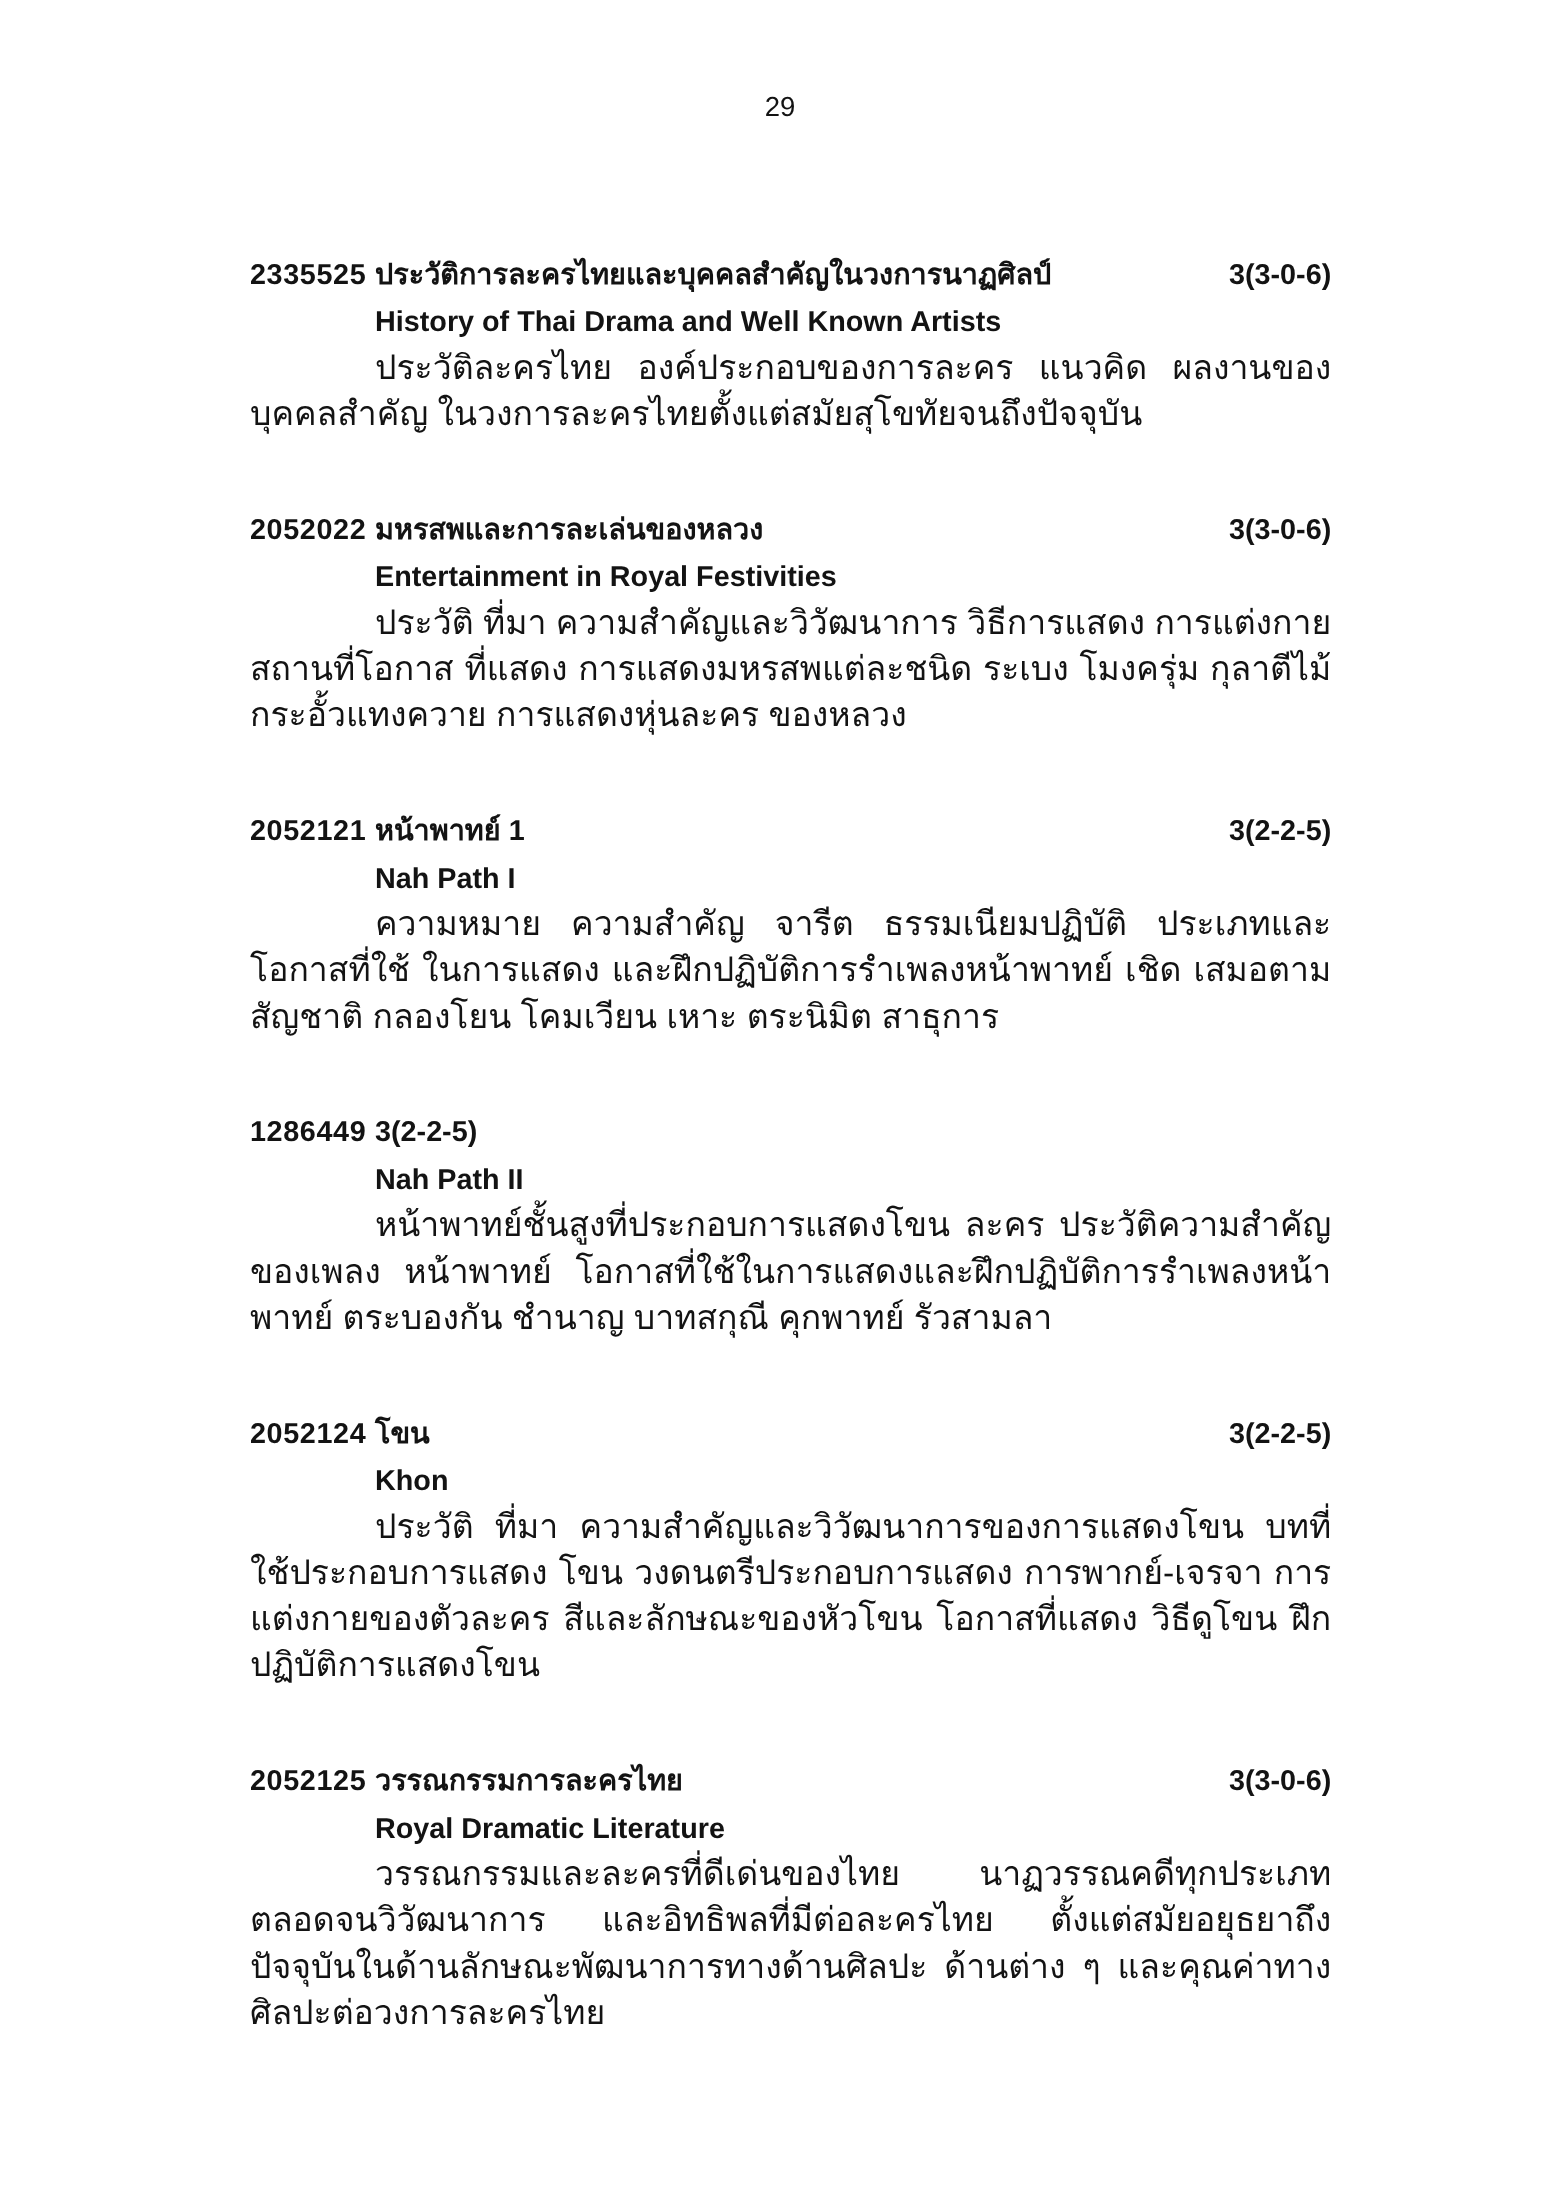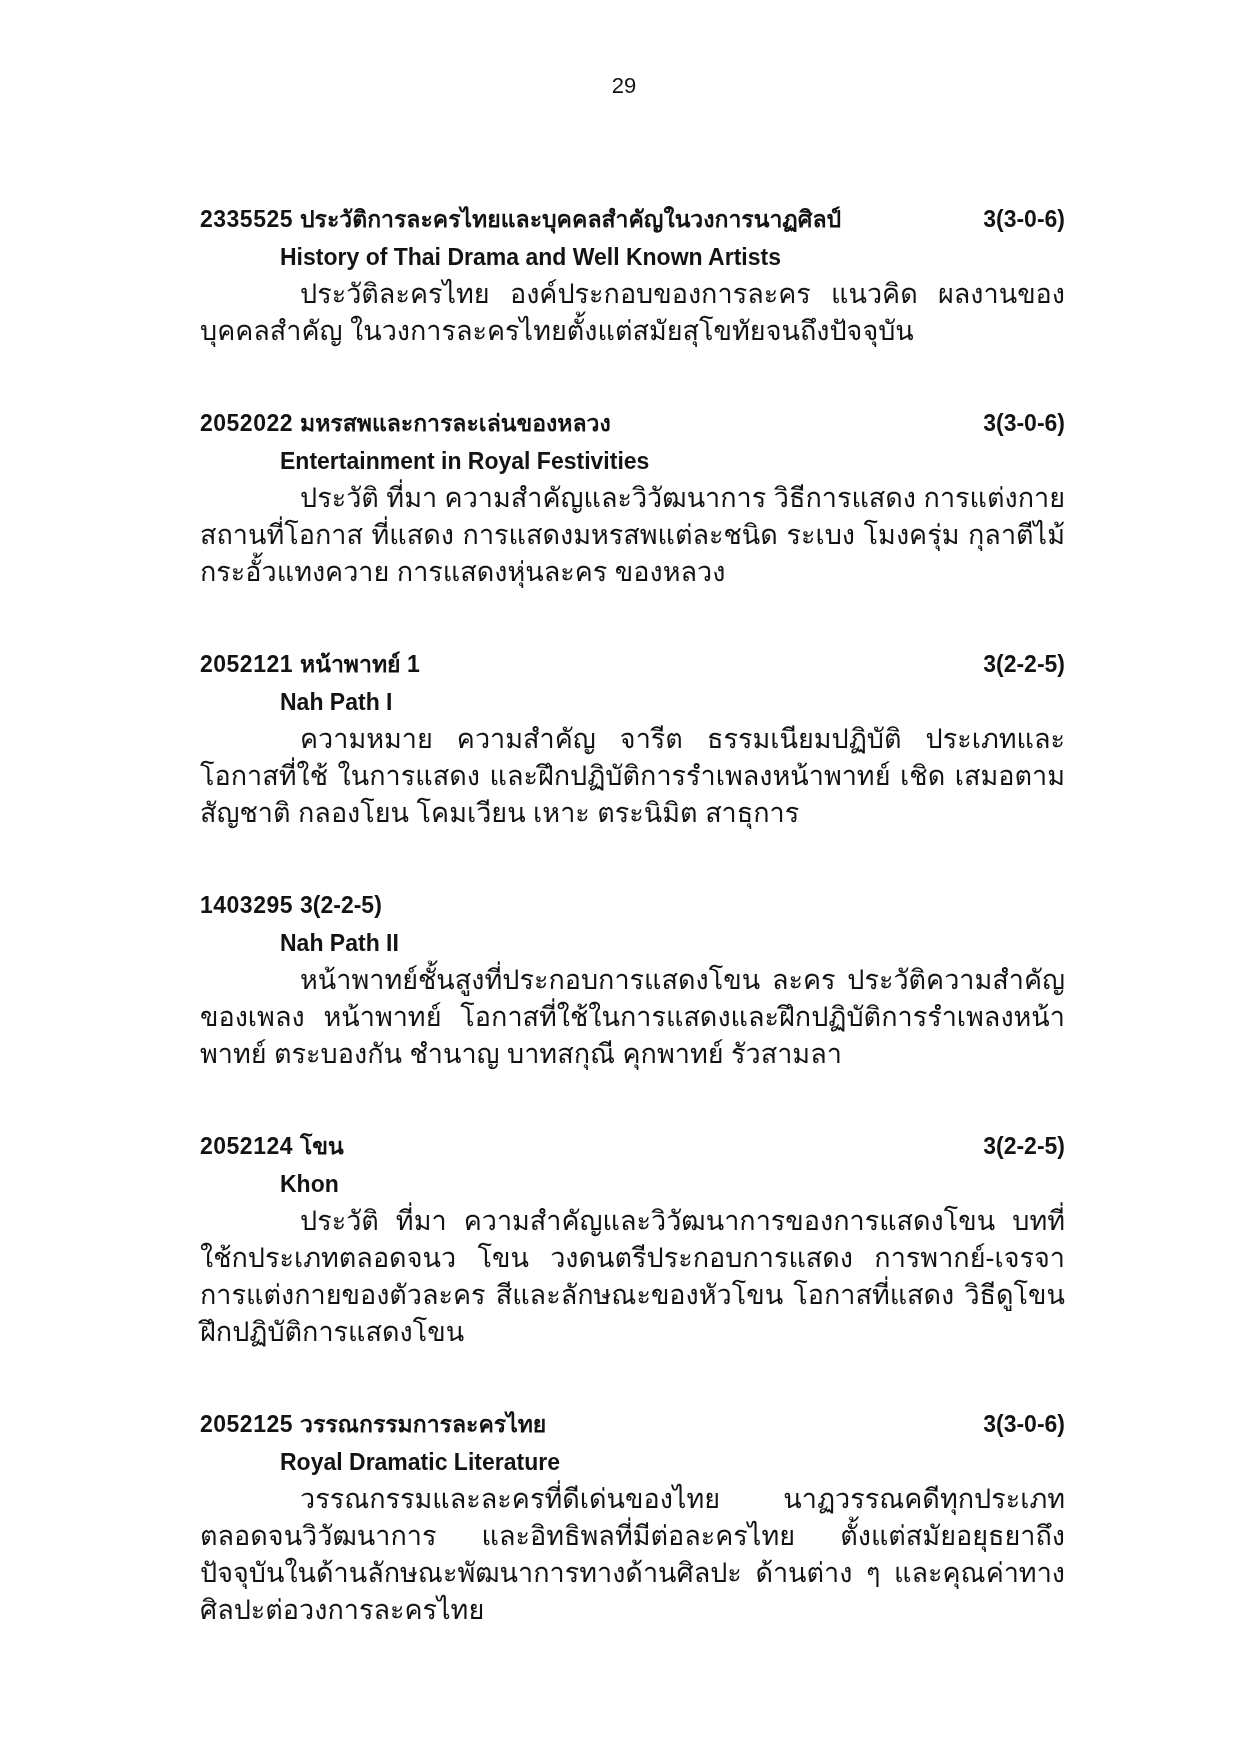--- a/index.html
+++ b/index.html
@@ -47,21 +47,21 @@
   .course-title-th {
     flex: 1 1 auto;
     padding-right: 12px;
   }
   .course-credit {
     flex: 0 0 auto;
     text-align: right;
     white-space: nowrap;
   }
   .course-title-en {
-    margin-left: 80px;
+    margin-left: 100px;
     font-size: 23px;
     line-height: 38px;
     font-weight: 700;
   }
   .course-desc {
     font-size: 27px;
     line-height: 37px;
     text-align: justify;
     text-indent: 100px;
     font-weight: 400;
@@ -100,35 +100,35 @@
         <span class="course-code">2052121</span>
         <span class="course-title-th">หน้าพาทย์ 1</span>
         <span class="course-credit">3(2-2-5)</span>
       </div>
       <div class="course-title-en">Nah Path I</div>
       <div class="course-desc">ความหมาย ความสำคัญ จารีต ธรรมเนียมปฏิบัติ ประเภทและโอกาสที่ใช้ ในการแสดง และฝึกปฏิบัติการรำเพลงหน้าพาทย์ เชิด เสมอตามสัญชาติ กลองโยน โคมเวียน เหาะ ตระนิมิต สาธุการ</div>
     </div>
 
     <div class="course">
       <div class="course-header">
-        <span class="course-code">1403295</span>
+        <span class="course-code">1286449</span>
         <span class="course-credit">3(2-2-5)</span>
       </div>
       <div class="course-title-en">Nah Path II</div>
       <div class="course-desc">หน้าพาทย์ชั้นสูงที่ประกอบการแสดงโขน ละคร ประวัติความสำคัญของเพลง หน้าพาทย์ โอกาสที่ใช้ในการแสดงและฝึกปฏิบัติการรำเพลงหน้าพาทย์ ตระบองกัน ชำนาญ บาทสกุณี คุกพาทย์ รัวสามลา</div>
     </div>
 
     <div class="course">
       <div class="course-header">
         <span class="course-code">2052124</span>
         <span class="course-title-th">โขน</span>
         <span class="course-credit">3(2-2-5)</span>
       </div>
       <div class="course-title-en">Khon</div>
-      <div class="course-desc">ประวัติ ที่มา ความสำคัญและวิวัฒนาการของการแสดงโขน บทที่ใช้กประเภทตลอดจนว โขน วงดนตรีประกอบการแสดง การพากย์-เจรจา การแต่งกายของตัวละคร สีและลักษณะของหัวโขน โอกาสที่แสดง วิธีดูโขน ฝึกปฏิบัติการแสดงโขน</div>
+      <div class="course-desc">ประวัติ ที่มา ความสำคัญและวิวัฒนาการของการแสดงโขน บทที่ใช้ประกอบการแสดง โขน วงดนตรีประกอบการแสดง การพากย์-เจรจา การแต่งกายของตัวละคร สีและลักษณะของหัวโขน โอกาสที่แสดง วิธีดูโขน ฝึกปฏิบัติการแสดงโขน</div>
     </div>
 
     <div class="course">
       <div class="course-header">
         <span class="course-code">2052125</span>
         <span class="course-title-th">วรรณกรรมการละครไทย</span>
         <span class="course-credit">3(3-0-6)</span>
       </div>
       <div class="course-title-en">Royal Dramatic Literature</div>
       <div class="course-desc">วรรณกรรมและละครที่ดีเด่นของไทย นาฏวรรณคดีทุกประเภทตลอดจนวิวัฒนาการ และอิทธิพลที่มีต่อละครไทย ตั้งแต่สมัยอยุธยาถึงปัจจุบันในด้านลักษณะพัฒนาการทางด้านศิลปะ ด้านต่าง ๆ และคุณค่าทางศิลปะต่อวงการละครไทย</div>

